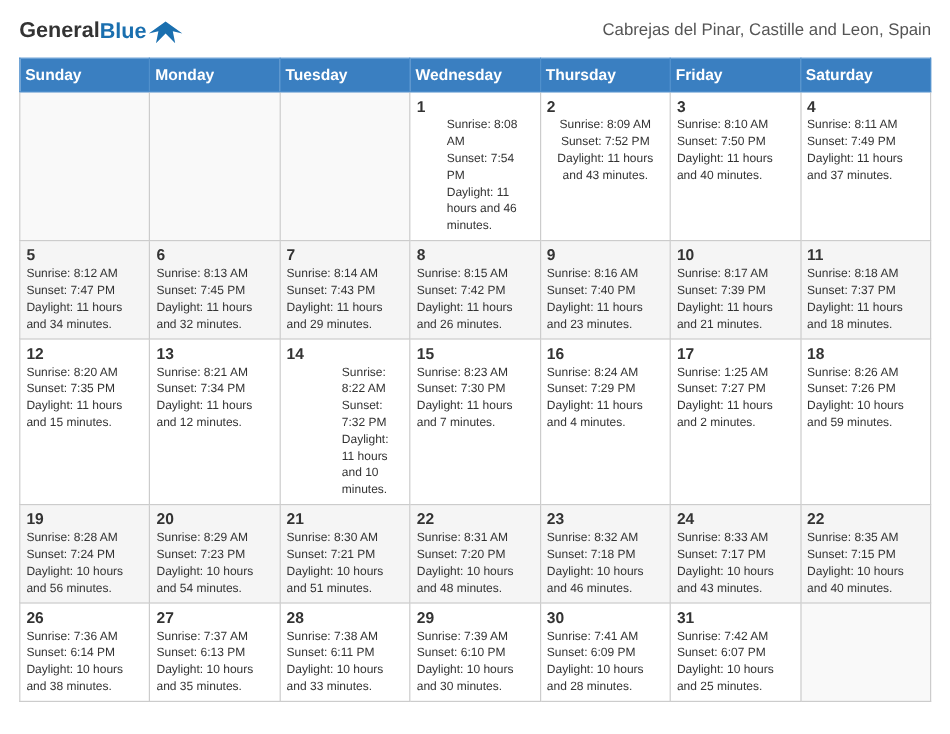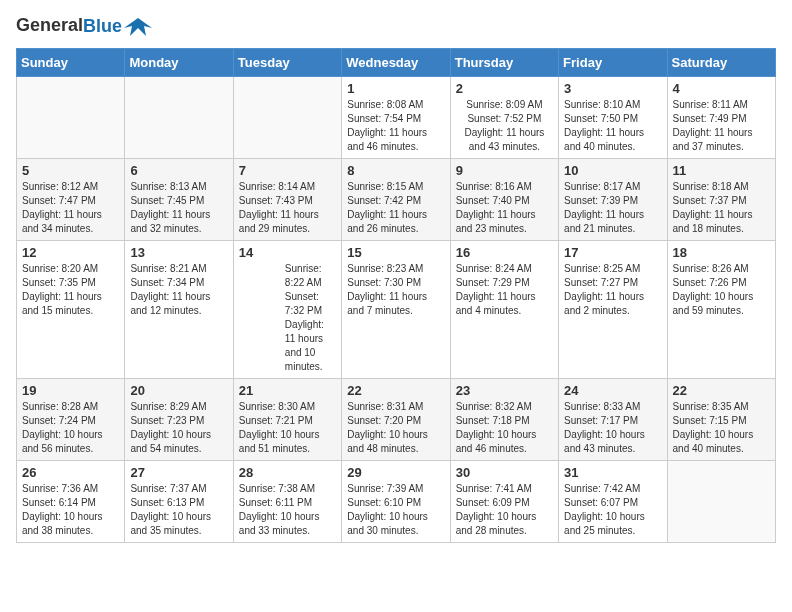--- a/index.html
+++ b/index.html
@@ -88,20 +88,21 @@
       <span style="font-size:18px; font-weight:bold; color:#333;">General</span>
       <div style="display:flex; align-items:center; gap:2px;">
         <span style="font-size:18px; font-weight:bold; color:#1a6faf;">Blue</span>
         <svg width="28" height="22" viewBox="0 0 28 22">
           <polygon points="14,2 28,12 20,10 22,20 14,12 6,20 8,10 0,12" fill="#1a6faf"></polygon>
         </svg>
       </div>
     </div>
   </div>
   <div class="title-area">
+    <div class="subtitle">Cabrejas del Pinar, Castille and Leon, Spain</div>
   </div>
 </div>
 
 <table class="calendar">
   <thead>
     <tr>
     <th>Sunday</th>
         <th>Monday</th>
         <th>Tuesday</th>
         <th>Wednesday</th>
@@ -110,21 +111,21 @@
         <th>Saturday</th>
       </tr>
   </thead>
   <tbody id="calendar-body">
   <tr>
         <td class="empty-cell"></td>
         <td class="empty-cell"></td>
         <td class="empty-cell"></td>
         <td>
           <span class="day-number">1</span>
-          <div class="day-info" style="white-space: pre-line;">Sunrise: 8:08 AM
+          <div class="day-info" style="white-space: pre-line; margin-left: 25px;">Sunrise: 8:08 AM
 Sunset: 7:54 PM
 Daylight: 11 hours and 46 minutes.</div>
         </td>
         <td>
           <span class="day-number">2</span>
           <div class="day-info" style="white-space: pre-line; text-align: center;">Sunrise: 8:09 AM
 Sunset: 7:52 PM
 Daylight: 11 hours and 43 minutes.</div>
         </td>
         <td>
@@ -210,21 +211,21 @@
 Daylight: 11 hours and 7 minutes.</div>
         </td>
         <td>
           <span class="day-number">16</span>
           <div class="day-info" style="white-space: pre-line;">Sunrise: 8:24 AM
 Sunset: 7:29 PM
 Daylight: 11 hours and 4 minutes.</div>
         </td>
         <td>
           <span class="day-number">17</span>
-          <div class="day-info" style="white-space: pre-line;">Sunrise: 8:25 AM
+          <div class="day-info" style="white-space: pre-line;">Sunrise: 1:25 AM
 Sunset: 7:27 PM
 Daylight: 11 hours and 2 minutes.</div>
         </td>
         <td>
           <span class="day-number">18</span>
           <div class="day-info" style="white-space: pre-line;">Sunrise: 8:26 AM
 Sunset: 7:26 PM
 Daylight: 10 hours and 59 minutes.</div>
         </td>
       </tr>

